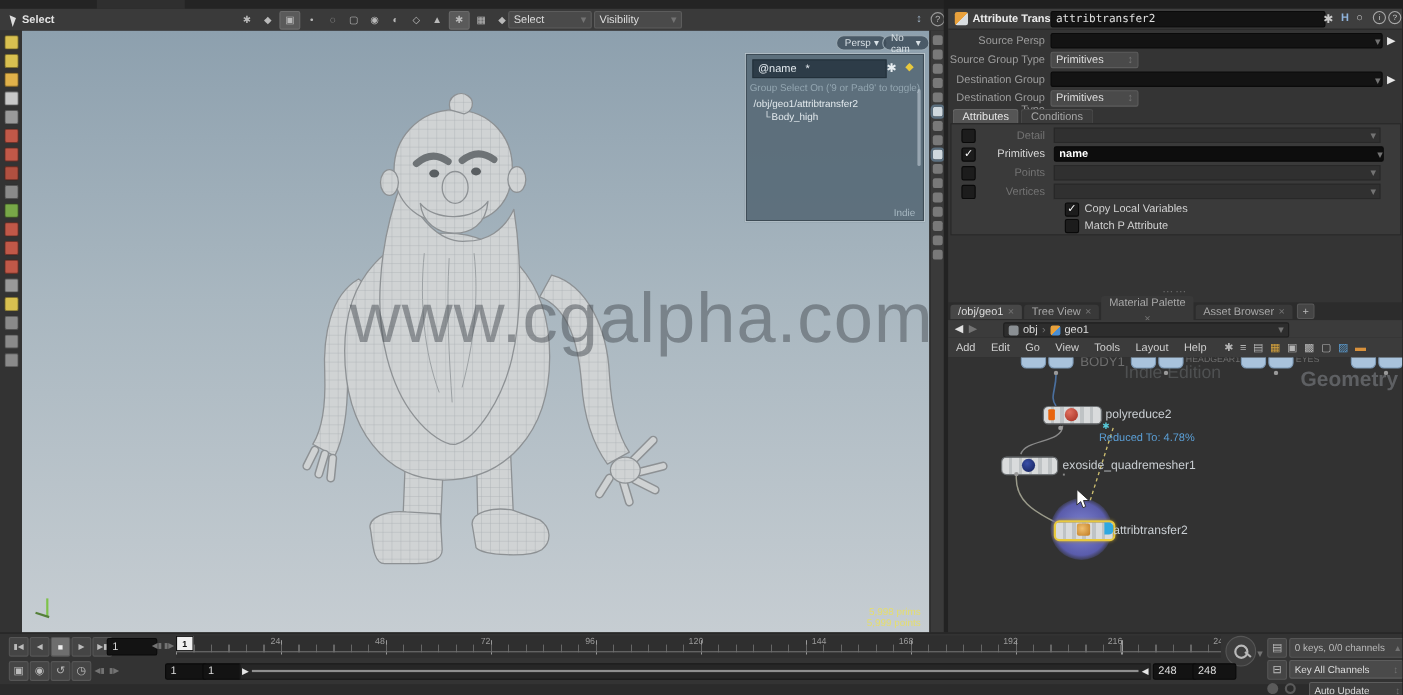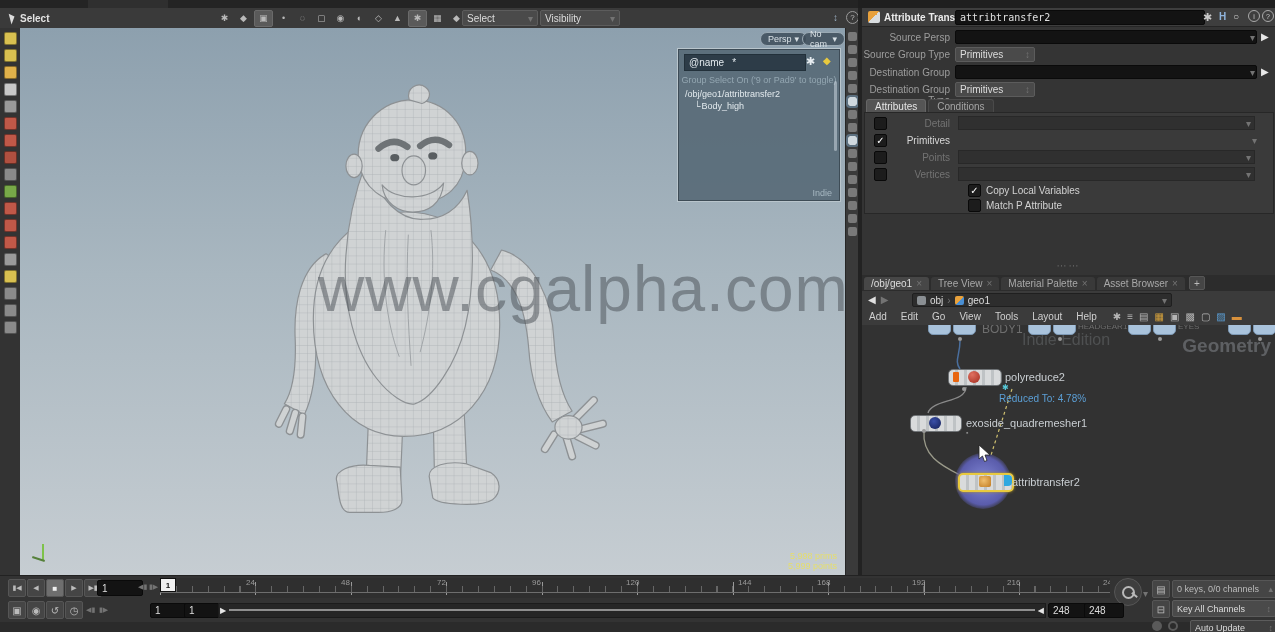--- a/index.html
+++ b/index.html
@@ -247,20 +247,23 @@
     <div class="chk abs" style="left:12px;top:109px;"></div>
     <span class="lblr dim" style="left:0;top:110px;width:88px;">Detail</span>
     <div class="abs row" style="left:96px;top:108px;width:292px;height:12px;background:#303030;border:1px solid #282828;justify-content:flex-end;padding-right:3px;">
         <span class="dim">▾</span>
       </div>
 
     <div class="chk abs" style="left:12px;top:126px;">
         <span>✓</span>
       </div>
     <span class="lblr" style="left:0;top:127px;width:88px;color:#d8d8d8;">Primitives</span>
+    <div class="fld abs" style="left:96px;top:125px;width:290px;height:12px;background:#0d0d0d;color:#fff;font-weight:bold;">
+        <span>name</span>
+      </div>
     <span class="abs dim" style="left:390px;top:127px;">▾</span>
 
     <div class="chk abs" style="left:12px;top:143px;"></div>
     <span class="lblr dim" style="left:0;top:144px;width:88px;">Points</span>
     <div class="abs row" style="left:96px;top:142px;width:292px;height:12px;background:#303030;border:1px solid #282828;justify-content:flex-end;padding-right:3px;">
         <span class="dim">▾</span>
       </div>
 
     <div class="chk abs" style="left:12px;top:160px;"></div>
     <span class="lblr dim" style="left:0;top:161px;width:88px;">Vertices</span>
@@ -286,21 +289,21 @@
 
     <div class="abs row" style="left:0;top:0;width:100%;height:16px;background:#2c2c2c;padding-left:2px;">
       <div class="ntab" style="background:#474747;color:#ddd;">
         <span>/obj/geo1</span>
           <span class="dim">×</span>
       </div>
       <div class="ntab" style="background:#393939;color:#a8a8a8;">
         <span>Tree View</span>
           <span class="dim">×</span>
       </div>
-      <div class="ntab" style="background:#393939;color:#a8a8a8;">
+      <div class="ntab" style="background:#393939;color:#a8a8a8;flex-direction:column;">
         <span>Material Palette</span>
           <span class="dim">×</span>
       </div>
       <div class="ntab" style="background:#393939;color:#a8a8a8;">
         <span>Asset Browser</span>
           <span class="dim">×</span>
       </div>
       <div class="btn" style="width:14px;height:12px;margin-left:2px;">+</div>
       <div class="abs row" style="right:4px;top:2px;gap:3px;">
         <div style="width:9px;height:9px;background:#e6e6e6;border-radius:1px;"></div>

